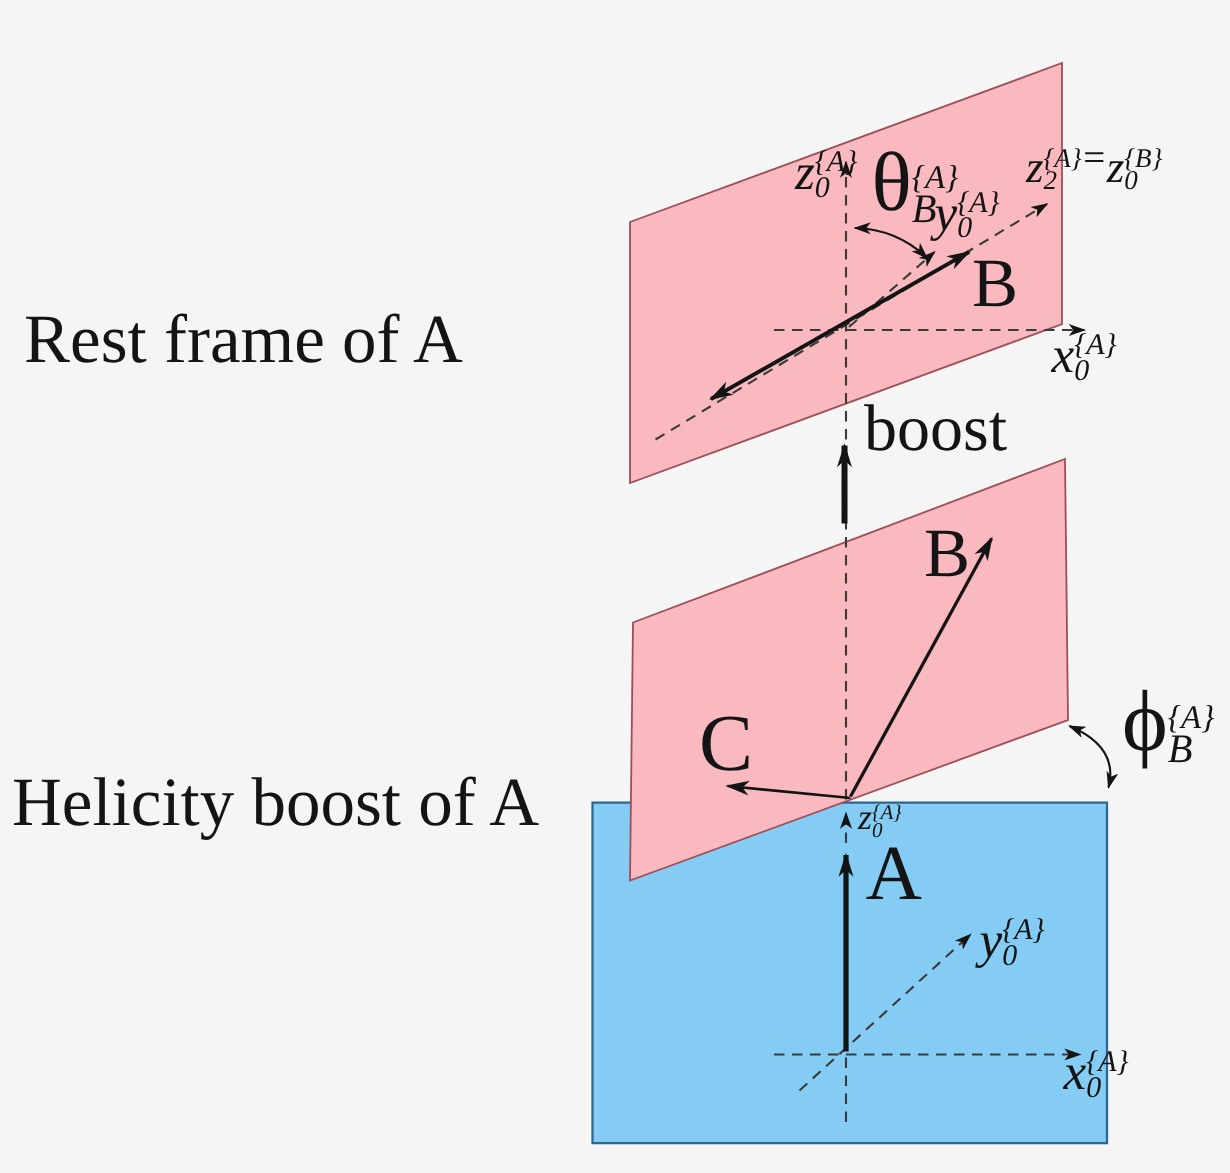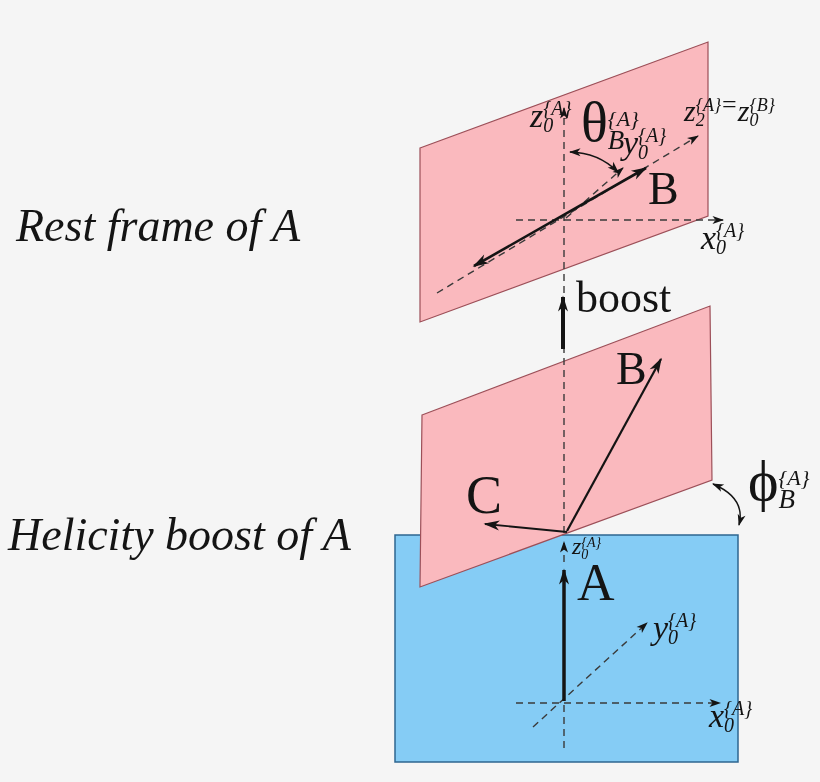--- a/index.html
+++ b/index.html
@@ -1,20 +1,20 @@
 <!DOCTYPE html>
 <html><head>
 <meta charset="utf-8">
 <style>
   html,body{margin:0;padding:0;background:#f5f5f5;}
   .stage{position:relative;width:820px;height:782px;overflow:hidden;
          font-family:"Liberation Serif",serif;color:#141414;}
   .stage svg{position:absolute;left:0;top:0;}
   .lbl{position:absolute;line-height:1;white-space:nowrap;}
-  .frame-title{font-size:46px;font-style:italic;}
+  .frame-title{font-size:46px;}
   .boost{font-size:44px;}
   .vec{font-size:46px;}
   .vecC{font-size:54px;}
   .vecA{font-size:52px;}
   
   .axis{font-style:italic;}
   .ab{font-size:34px;}
   .axis.sm .ab{font-size:30px;}
   .axis.xs .ab{font-size:24px;}
   .stack{display:inline-block;line-height:0.85;position:relative;top:5px;}
@@ -68,21 +68,21 @@
     <line x1="567" y1="531" x2="661" y2="359" stroke-width="2.2" marker-end="url(#ah)"></line>
     <line x1="567" y1="532" x2="485" y2="524" stroke-width="1.8" marker-end="url(#ah)"></line>
     <line x1="564" y1="701" x2="564" y2="570" stroke-width="3.5" marker-end="url(#ah)"></line>
     <path d="M 570,152 A 70,70 0 0 1 618,172" stroke-width="1.4" marker-start="url(#ahs)" marker-end="url(#ahs)"></path>
     <path d="M 713,484 Q 746,498 739,525" stroke-width="1.4" marker-start="url(#ahs)" marker-end="url(#ahs)"></path>
   </g>
 </svg>
 
 <div class="lbl frame-title" style="left:16px;top:203px">Rest frame of A</div>
 <div class="lbl frame-title" style="left:8px;top:512px">Helicity boost of A</div>
-<div class="lbl boost" style="left:576px;top:276px">boost</div>
+<div class="lbl boost" style="left:576px;top:264px">boost</div>
 
 <div class="lbl vec" style="left:648px;top:166px">B</div>
 <div class="lbl vec" style="left:616px;top:346px">B</div>
 <div class="lbl vecC" style="left:466px;top:468px">C</div>
 <div class="lbl vecA" style="left:577px;top:557px">A</div>
 
 <div class="lbl angle theta" style="left:581px;top:94px">
   <span class="gb">θ</span><span class="stack"><span class="sp">{A}</span><span class="sb">B</span></span>
 </div>
 <div class="lbl angle phi" style="left:748px;top:452px">

